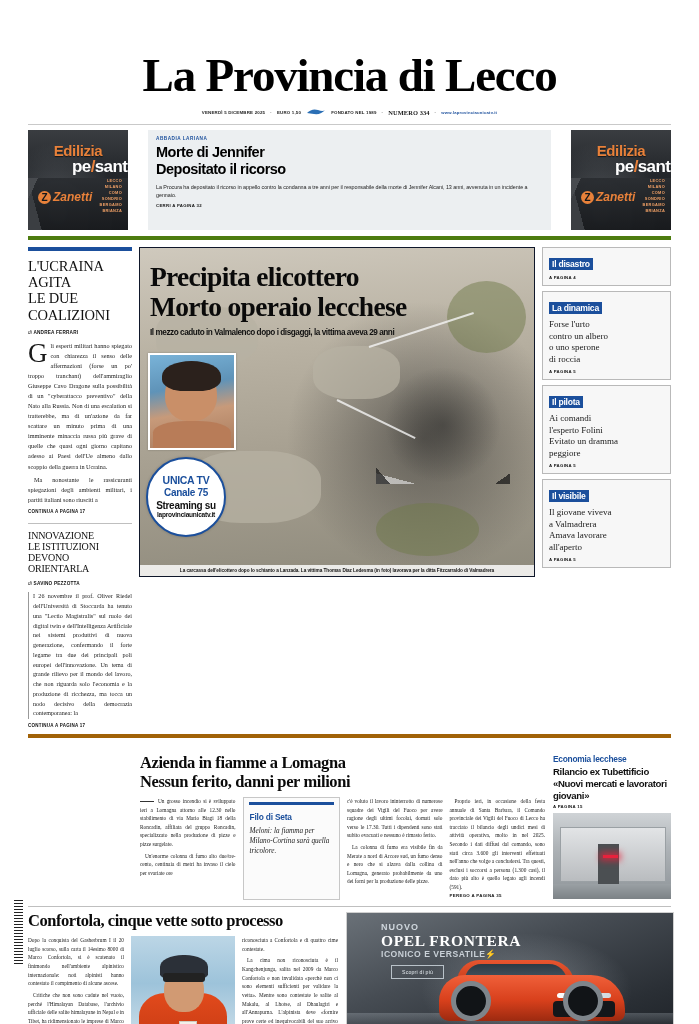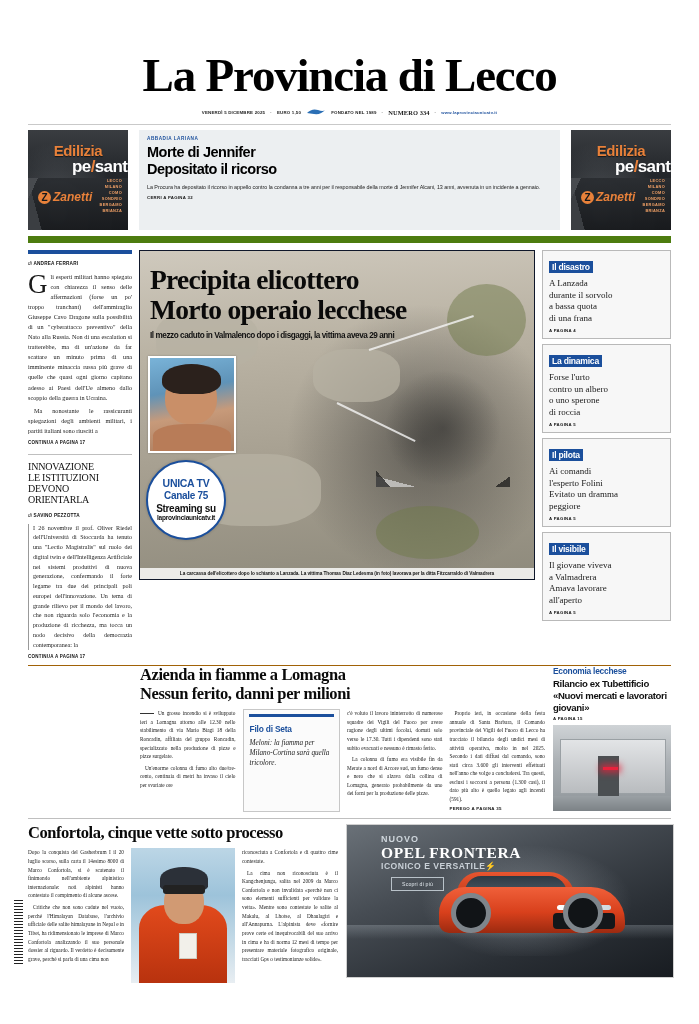--- a/index.html
+++ b/index.html
@@ -57,24 +57,24 @@
     width: 20px; height: 8px;
     position: relative;
     display: inline-block;
   }
   .swoosh svg { display:block; }
 
   
   .topband {
     margin: 6px 28px 0 28px;
     display: flex;
-    gap: 11px;
+    gap: 20px;
     align-items: stretch;
     border-top: 1px solid #c9c9c9;
-    border-bottom: 7px solid #4d7c0f;
+    border-bottom: 4px solid #4d7c0f;
     padding: 5px 0 6px 0;
     height: 100px;
     box-sizing: content-box;
   }
   .ad-edilizia {
     width: 100px; height: 100px;
     position: relative;
     overflow: hidden;
     background: linear-gradient(160deg,#33363a 0%,#1d2024 45%,#0d0f12 100%);
     flex: 0 0 auto;
@@ -360,21 +360,21 @@
   .rbox .pg {
     font-family:"Liberation Sans", sans-serif;
     font-size:4.3px; font-weight:700; color:#111;
     margin-top:4px; letter-spacing:.3px;
   }
 
   
   .section2 {
     margin: 6px 28px 0 28px;
     display:flex; gap:8px; align-items:flex-start;
-    border-top:1px solid #a16207; padding-top:0;
+    border-top:4px solid #a16207; padding-top:16px;
   }
   .s2-left { width:104px; flex:0 0 auto; }
   .s2-center { flex:1 1 auto; }
   .s2-right { width:118px; flex:0 0 auto; }
 
   .s2-center h2 {
     margin:0;
     font-family:"Liberation Serif", serif;
     font-weight:700; font-size:16.5px; line-height:1.12;
     letter-spacing:-.4px; color:#0a0a0a;
@@ -626,20 +626,21 @@
       <div class="zlogo"><span class="zz">Z</span><span>Zanetti</span></div>
       <div class="cities">LECCO<br>MILANO<br>COMO<br>SONDRIO<br>BERGAMO<br>BRIANZA</div>
     </div>
 
   </div>
 
   <div class="main">
 
     <div class="col-left">
       <div class="edit-rule"></div>
+      <div class="edit-h">L'UCRAINA<br>AGITA<br>LE DUE<br>COALIZIONI</div>
       <div class="edit-by">
         <em>di</em>
         <span>ANDREA FERRARI</span>
       </div>
       <div class="edit-body">
         <span class="dropcap">G</span><span>li esperti militari hanno spiegato con chiarezza il senso delle affermazioni (forse un po' troppo tranchant) dell'ammiraglio Giuseppe Cavo Dragone sulla possibilità di un "cyberattacco preventivo" della Nato alla Russia. Non di una escalation si tratterebbe, ma di un'azione da far scattare un minuto prima di una imminente minaccia russa più grave di quelle che quasi ogni giorno capitano adesso ai Paesi dell'Ue almeno dallo scoppio della guerra in Ucraina.</span>
       </div>
       <div class="edit-body" style="margin-top:3px;text-indent:6px;">Ma nonostante le rassicuranti spiegazioni degli ambienti militari, i partiti italiani sono riusciti a</div>
       <div class="edit-cont">CONTINUA A PAGINA 17</div>
 
@@ -689,21 +690,20 @@
           </div>
         </div>
 
         <div class="lead-caption">La carcassa dell'elicottero dopo lo schianto a Lanzada. La vittima Thomas Diaz Ledesma (in foto) lavorava per la ditta Fitzcarraldo di Valmadrera</div>
       </div>
     </div>
 
     <div class="col-right">
       <div class="rbox">
         <span class="lbl">Il disastro</span>
-        <div class="txt">A Lanzada<br>durante il sorvolo<br>a bassa quota<br>di una frana</div>
         <div class="pg">A PAGINA 4</div>
       </div>
       <div class="rbox">
         <span class="lbl">La dinamica</span>
         <div class="txt">Forse l'urto<br>contro un albero<br>o uno sperone<br>di roccia</div>
         <div class="pg">A PAGINA 5</div>
       </div>
       <div class="rbox">
         <span class="lbl">Il pilota</span>
         <div class="txt">Ai comandi<br>l'esperto Folini<br>Evitato un dramma<br>peggiore</div>

